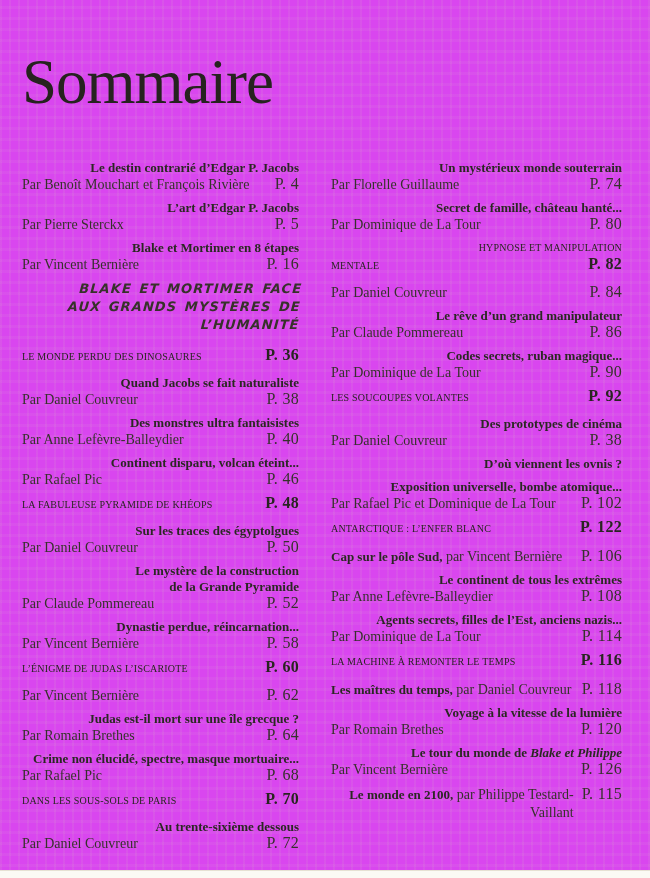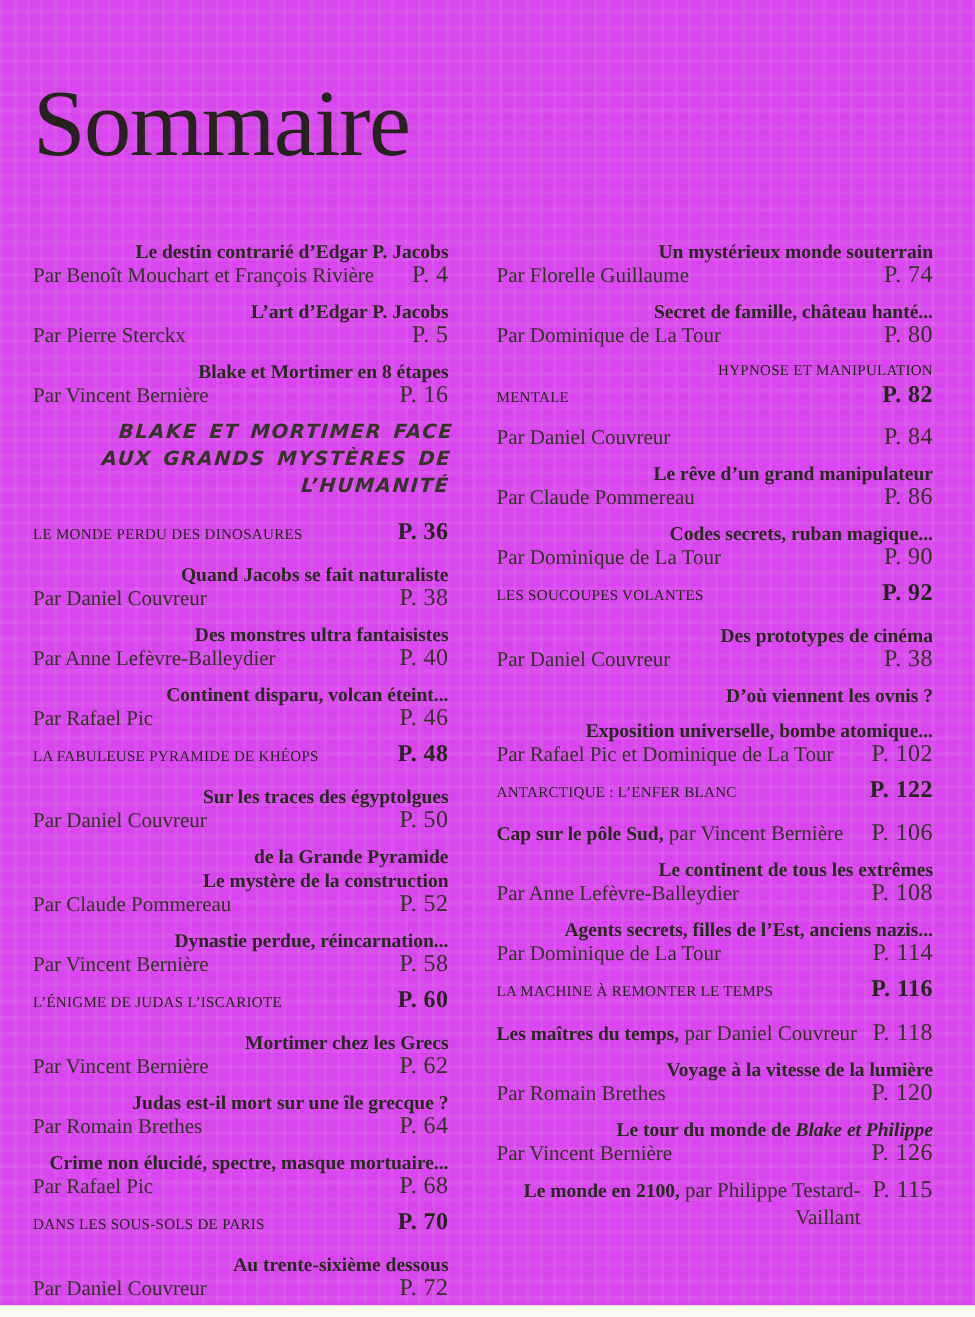--- a/index.html
+++ b/index.html
@@ -115,42 +115,41 @@
             </div>
           </div>
           <div class="entry">
             <div class="entry-title">Sur les traces des égyptolgues</div>
             <div class="row">
               <span class="byline">Par Daniel Couvreur</span>
               <span class="page-num">P. 50</span>
             </div>
           </div>
           <div class="entry">
+            <div class="entry-title">Le mystère de la construction</div>
             <div class="entry-title">de la Grande Pyramide</div>
-            <div class="entry-title">Le mystère de la construction</div>
             <div class="row">
               <span class="byline">Par Claude Pommereau</span>
               <span class="page-num">P. 52</span>
             </div>
           </div>
           <div class="entry">
             <div class="entry-title">Dynastie perdue, réincarnation...</div>
             <div class="row">
               <span class="byline">Par Vincent Bernière</span>
               <span class="page-num">P. 58</span>
             </div>
           </div>
           <div class="section">
             <div class="row">
               <span class="sec-title">L’ÉNIGME DE JUDAS L’ISCARIOTE</span>
               <span class="page-num">P. 60</span>
             </div>
           </div>
           <div class="entry">
-            <div class="entry-title">Mortimer chez les Grecs</div>
             <div class="row">
               <span class="byline">Par Vincent Bernière</span>
               <span class="page-num">P. 62</span>
             </div>
           </div>
           <div class="entry">
             <div class="entry-title">Judas est-il mort sur une île grecque ?</div>
             <div class="row">
               <span class="byline">Par Romain Brethes</span>
               <span class="page-num">P. 64</span>

